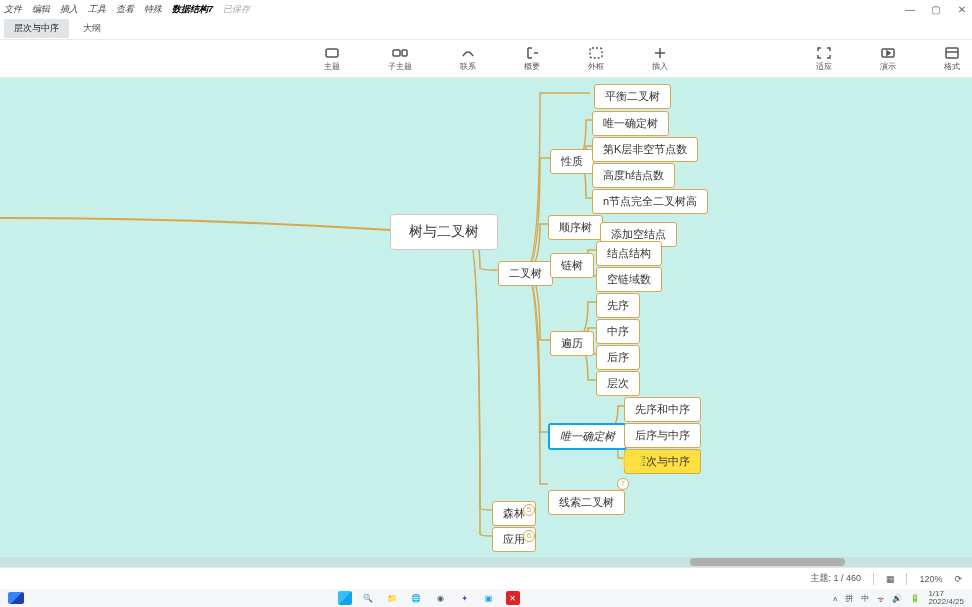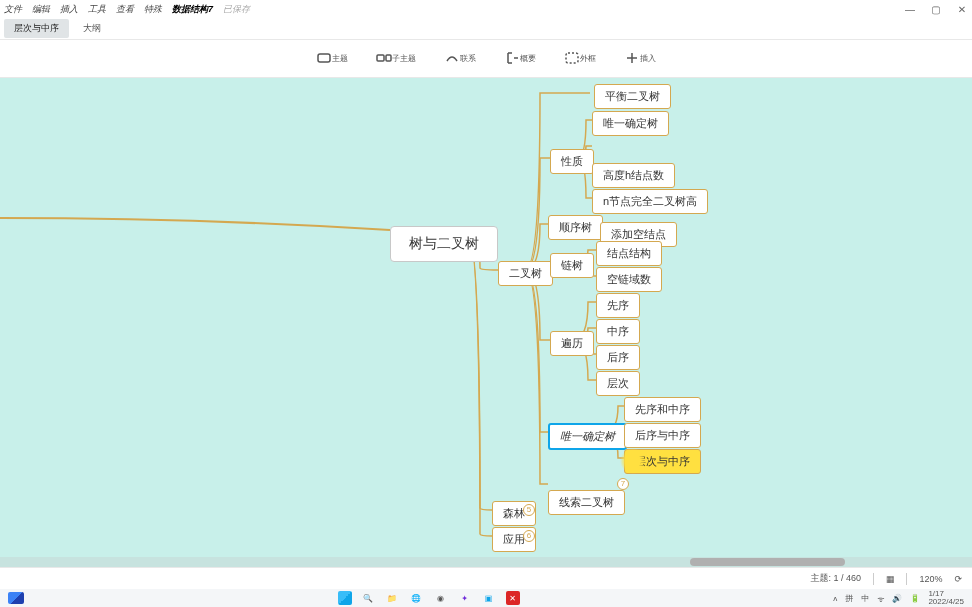--- a/index.html
+++ b/index.html
@@ -14,32 +14,32 @@
 
   
   .tabbar { height: 22px; background: #fff; display: flex; align-items: center; padding: 0 4px; border-bottom: 1px solid #e8e8e8; }
   .tab { font-size: 9px; padding: 3px 10px; border-radius: 2px; margin-right: 4px; cursor: pointer; color: #555; }
   .tab.active { background: #e0e4e6; color: #222; }
 
   
   .toolbar { height: 38px; background: #fff; display: flex; align-items: center; position: relative; border-bottom: 1px solid #e8e8e8; }
   .tool-group-center { position: absolute; left: 50%; transform: translateX(-50%); display: flex; gap: 28px; }
   .tool-group-right { position: absolute; right: 12px; display: flex; gap: 28px; }
-  .tool-btn { display: flex; flex-direction: row; align-items: center; font-size: 8px; color: #555; cursor: pointer; }
+  .tool-btn { display: flex; flex-direction: column; align-items: center; font-size: 8px; color: #555; cursor: pointer; margin-left: 20px; }
   .tool-btn svg { width: 16px; height: 14px; stroke: #555; stroke-width: 1.5; fill: none; margin-bottom: 1px; }
 
   
   .canvas-wrap { position: relative; height: 489px; overflow: hidden; }
   .canvas { position: absolute; inset: 0; background: #c8f0ea; }
   .scroll-h { position: absolute; bottom: 0; left: 0; right: 0; height: 10px; background: rgba(200,200,200,0.3); }
   .scroll-h-thumb { position: absolute; top: 1px; height: 8px; left: 690px; width: 155px; background: #b0b0b0; border-radius: 4px; }
 
   
   .node { position: absolute; background: #fff; border: 1px solid #d4a850; border-radius: 3px; padding: 4px 10px; font-size: 11px; color: #333; white-space: nowrap; }
-  .node.root { border: 1px solid #c8c8c8; font-size: 14px; padding: 8px 18px; border-radius: 4px; margin-top: 12px; }
+  .node.root { border: 1px solid #c8c8c8; font-size: 14px; padding: 8px 18px; border-radius: 4px; }
   .node.sel { border: 2px solid #0ea5e9; font-style: italic; }
   .node.hl  { background: #ffe040; }
 
   
   svg.wires { position: absolute; inset: 0; width: 100%; height: 100%; pointer-events: none; }
   svg.wires path { stroke: #d4a850; stroke-width: 1.5; fill: none; }
   svg.wires path.rootline { stroke-width: 2.2; }
 
   
   .collapse { position: absolute; width: 12px; height: 12px; border: 1px solid #d4a850; border-radius: 50%; background: #fff; font-size: 8px; line-height: 10px; text-align: center; color: #d4a850; }
@@ -116,20 +116,42 @@
         </svg>
       <span>外框</span>
     </div>
     <div class="tool-btn">
       <svg>
           <path d="M8 2 v10 M3 7 h10"></path>
         </svg>
       <span>插入</span>
     </div>
   </div>
+  <div class="tool-group-right">
+    <div class="tool-btn">
+      <svg>
+          <path d="M2 5 V2 H5 M11 2 H14 V5 M14 9 V12 H11 M5 12 H2 V9"></path>
+        </svg>
+      <span>适应</span>
+    </div>
+    <div class="tool-btn">
+      <svg>
+          <rect x="2" y="3" width="12" height="8" rx="1"></rect>
+          <path d="M7 5 l3 2 -3 2 z" fill="#555"></path>
+        </svg>
+      <span>演示</span>
+    </div>
+    <div class="tool-btn">
+      <svg>
+          <rect x="2" y="2" width="12" height="10" rx="1"></rect>
+          <path d="M2 6 h12"></path>
+        </svg>
+      <span>格式</span>
+    </div>
+  </div>
 </div>
 
 <div class="canvas-wrap">
   <div class="canvas">
 
     <svg class="wires">
 
       <path class="rootline" d="M0 140 Q 200 140 390 152"></path>
 
       <path d="M467 152 Q 480 152 480 190 Q 480 192 498 192"></path>
@@ -163,20 +185,21 @@
       <path d="M604 354 Q 618 354 618 354 Q 618 354 624 354"></path>
       <path d="M604 354 Q 618 354 618 380 Q 618 380 624 380"></path>
     </svg>
 
     <div class="node root" style="left:390px; top:136px">树与二叉树</div>
 
     <div class="node" style="left:594px; top:6px">平衡二叉树</div>
 
     <div class="node" style="left:550px; top:71px">性质</div>
     <div class="node" style="left:592px; top:33px">唯一确定树</div>
+    <div class="node" style="left:592px; top:59px">第K层非空节点数</div>
     <div class="node" style="left:592px; top:85px">高度h结点数</div>
     <div class="node" style="left:592px; top:111px">n节点完全二叉树高</div>
 
     <div class="node" style="left:548px; top:137px">顺序树</div>
     <div class="node" style="left:600px; top:144px">添加空结点</div>
 
     <div class="node" style="left:498px; top:183px">二叉树</div>
 
     <div class="node" style="left:550px; top:175px">链树</div>
     <div class="node" style="left:596px; top:163px">结点结构</div>

